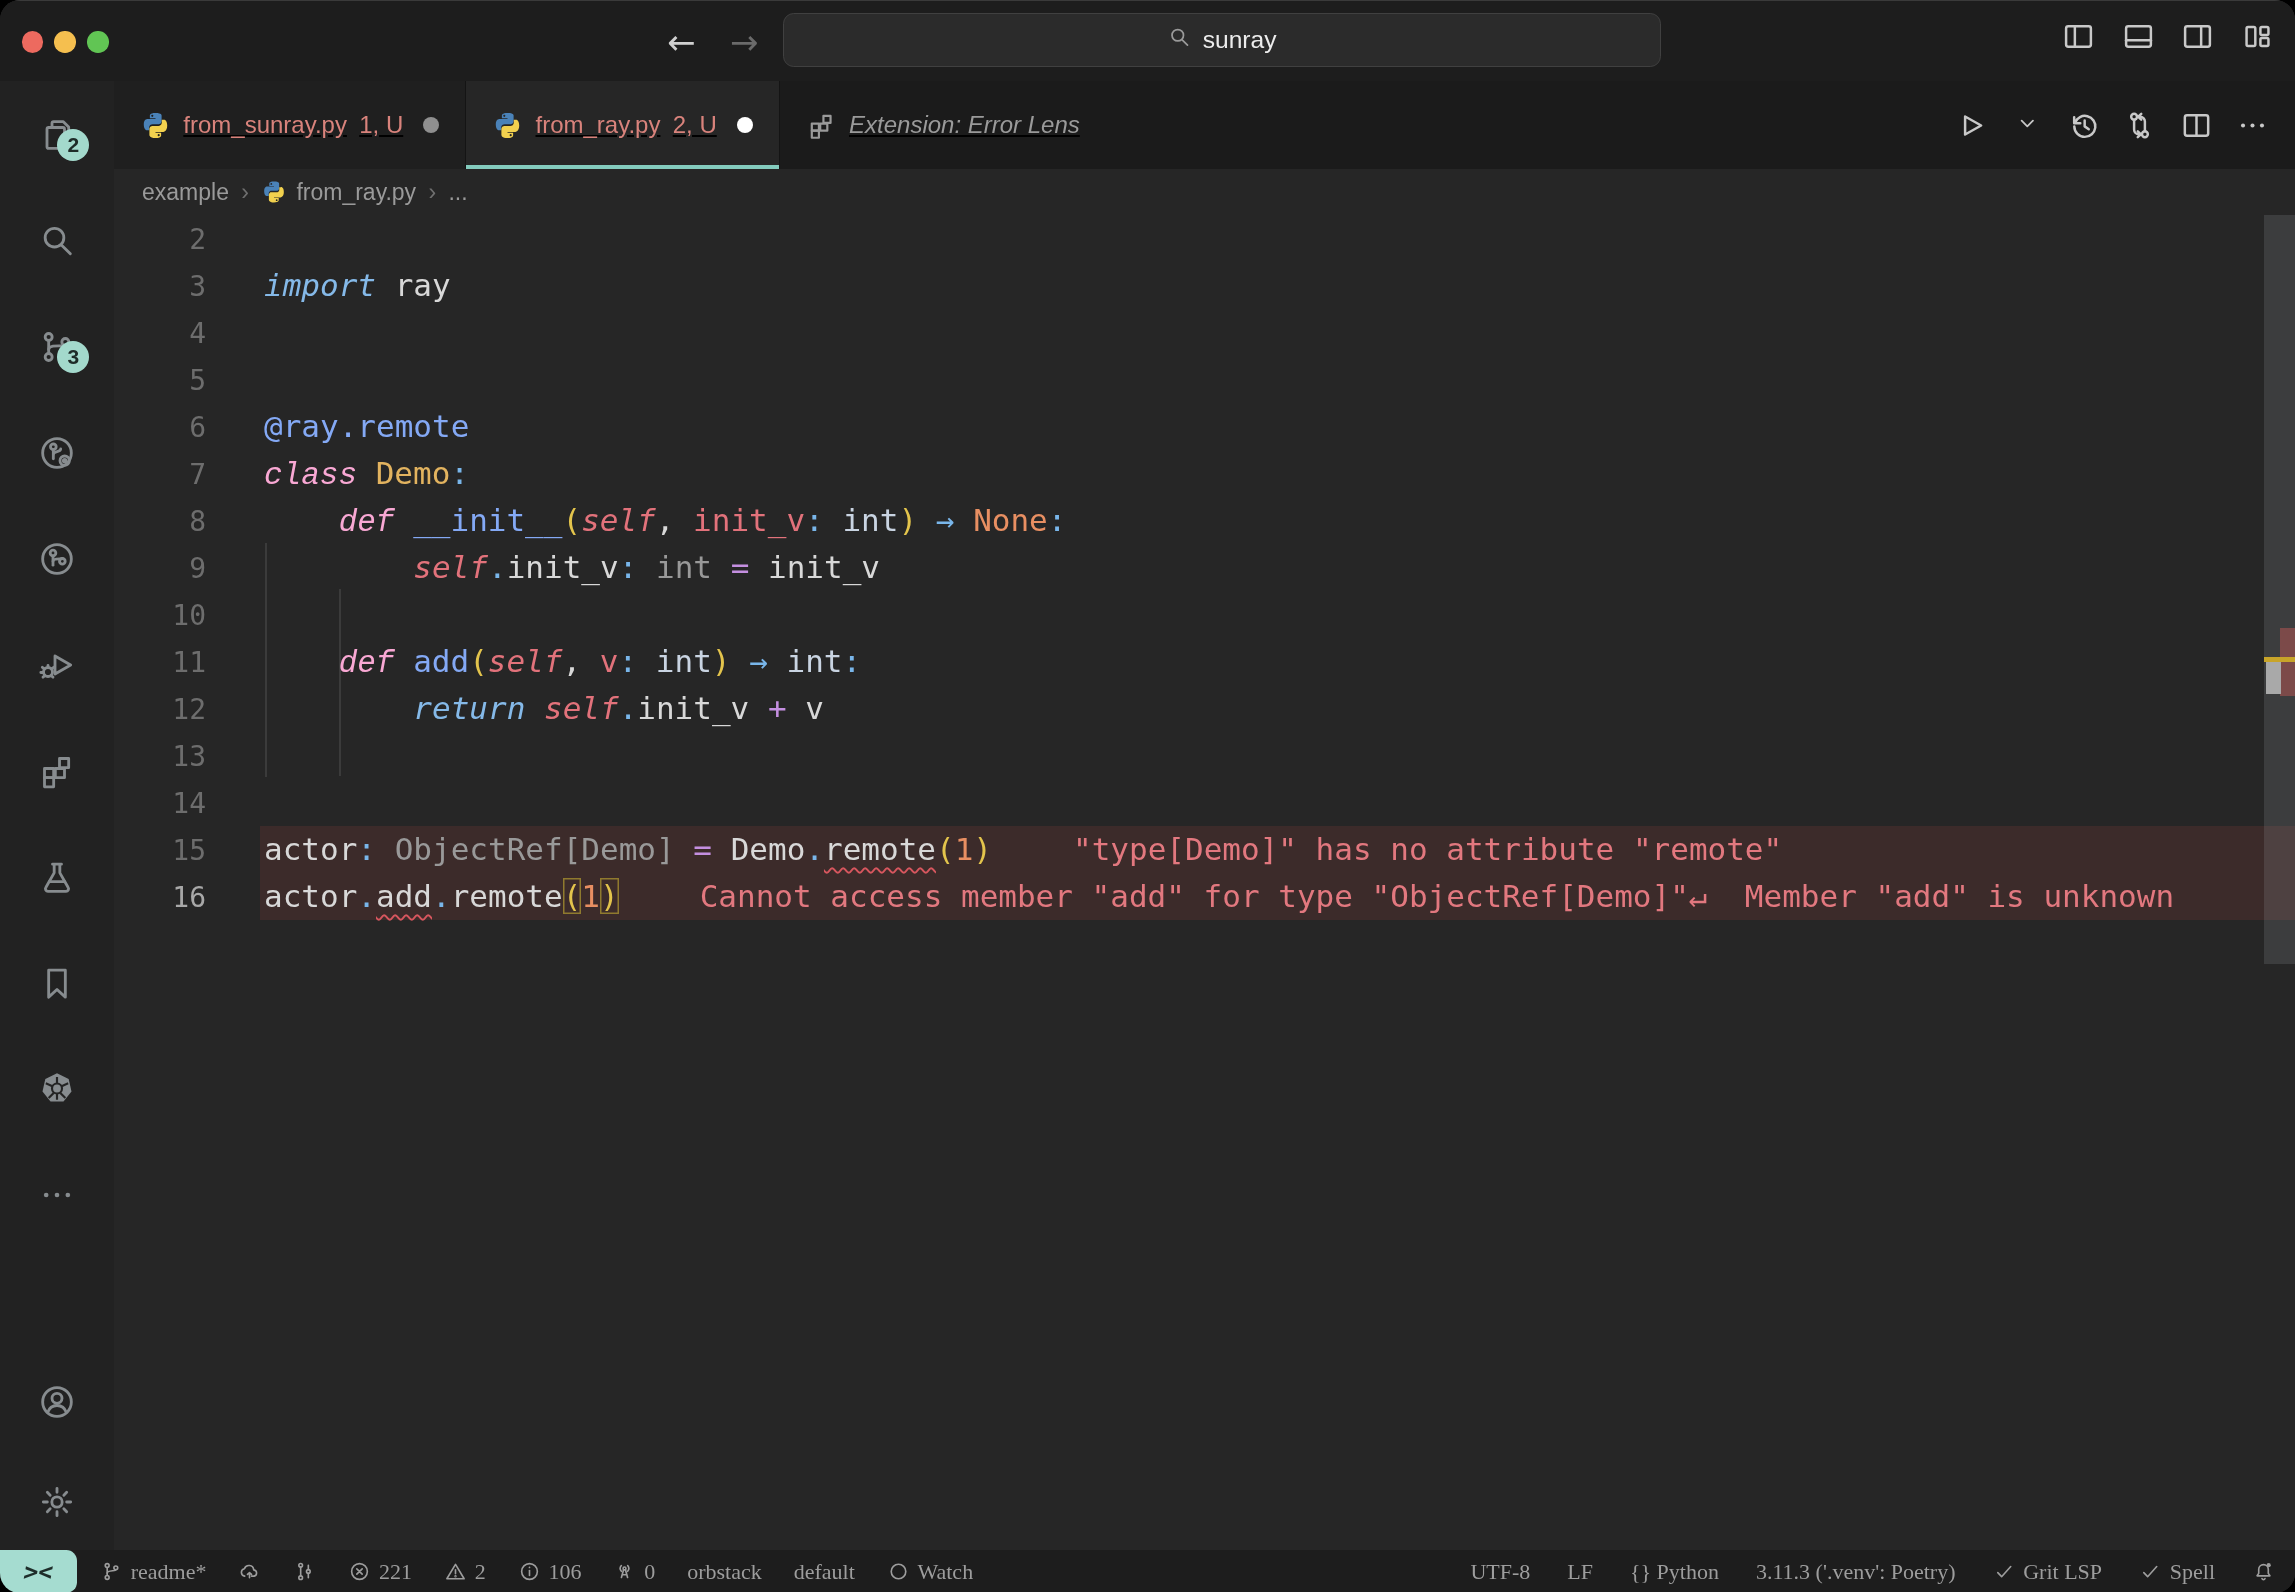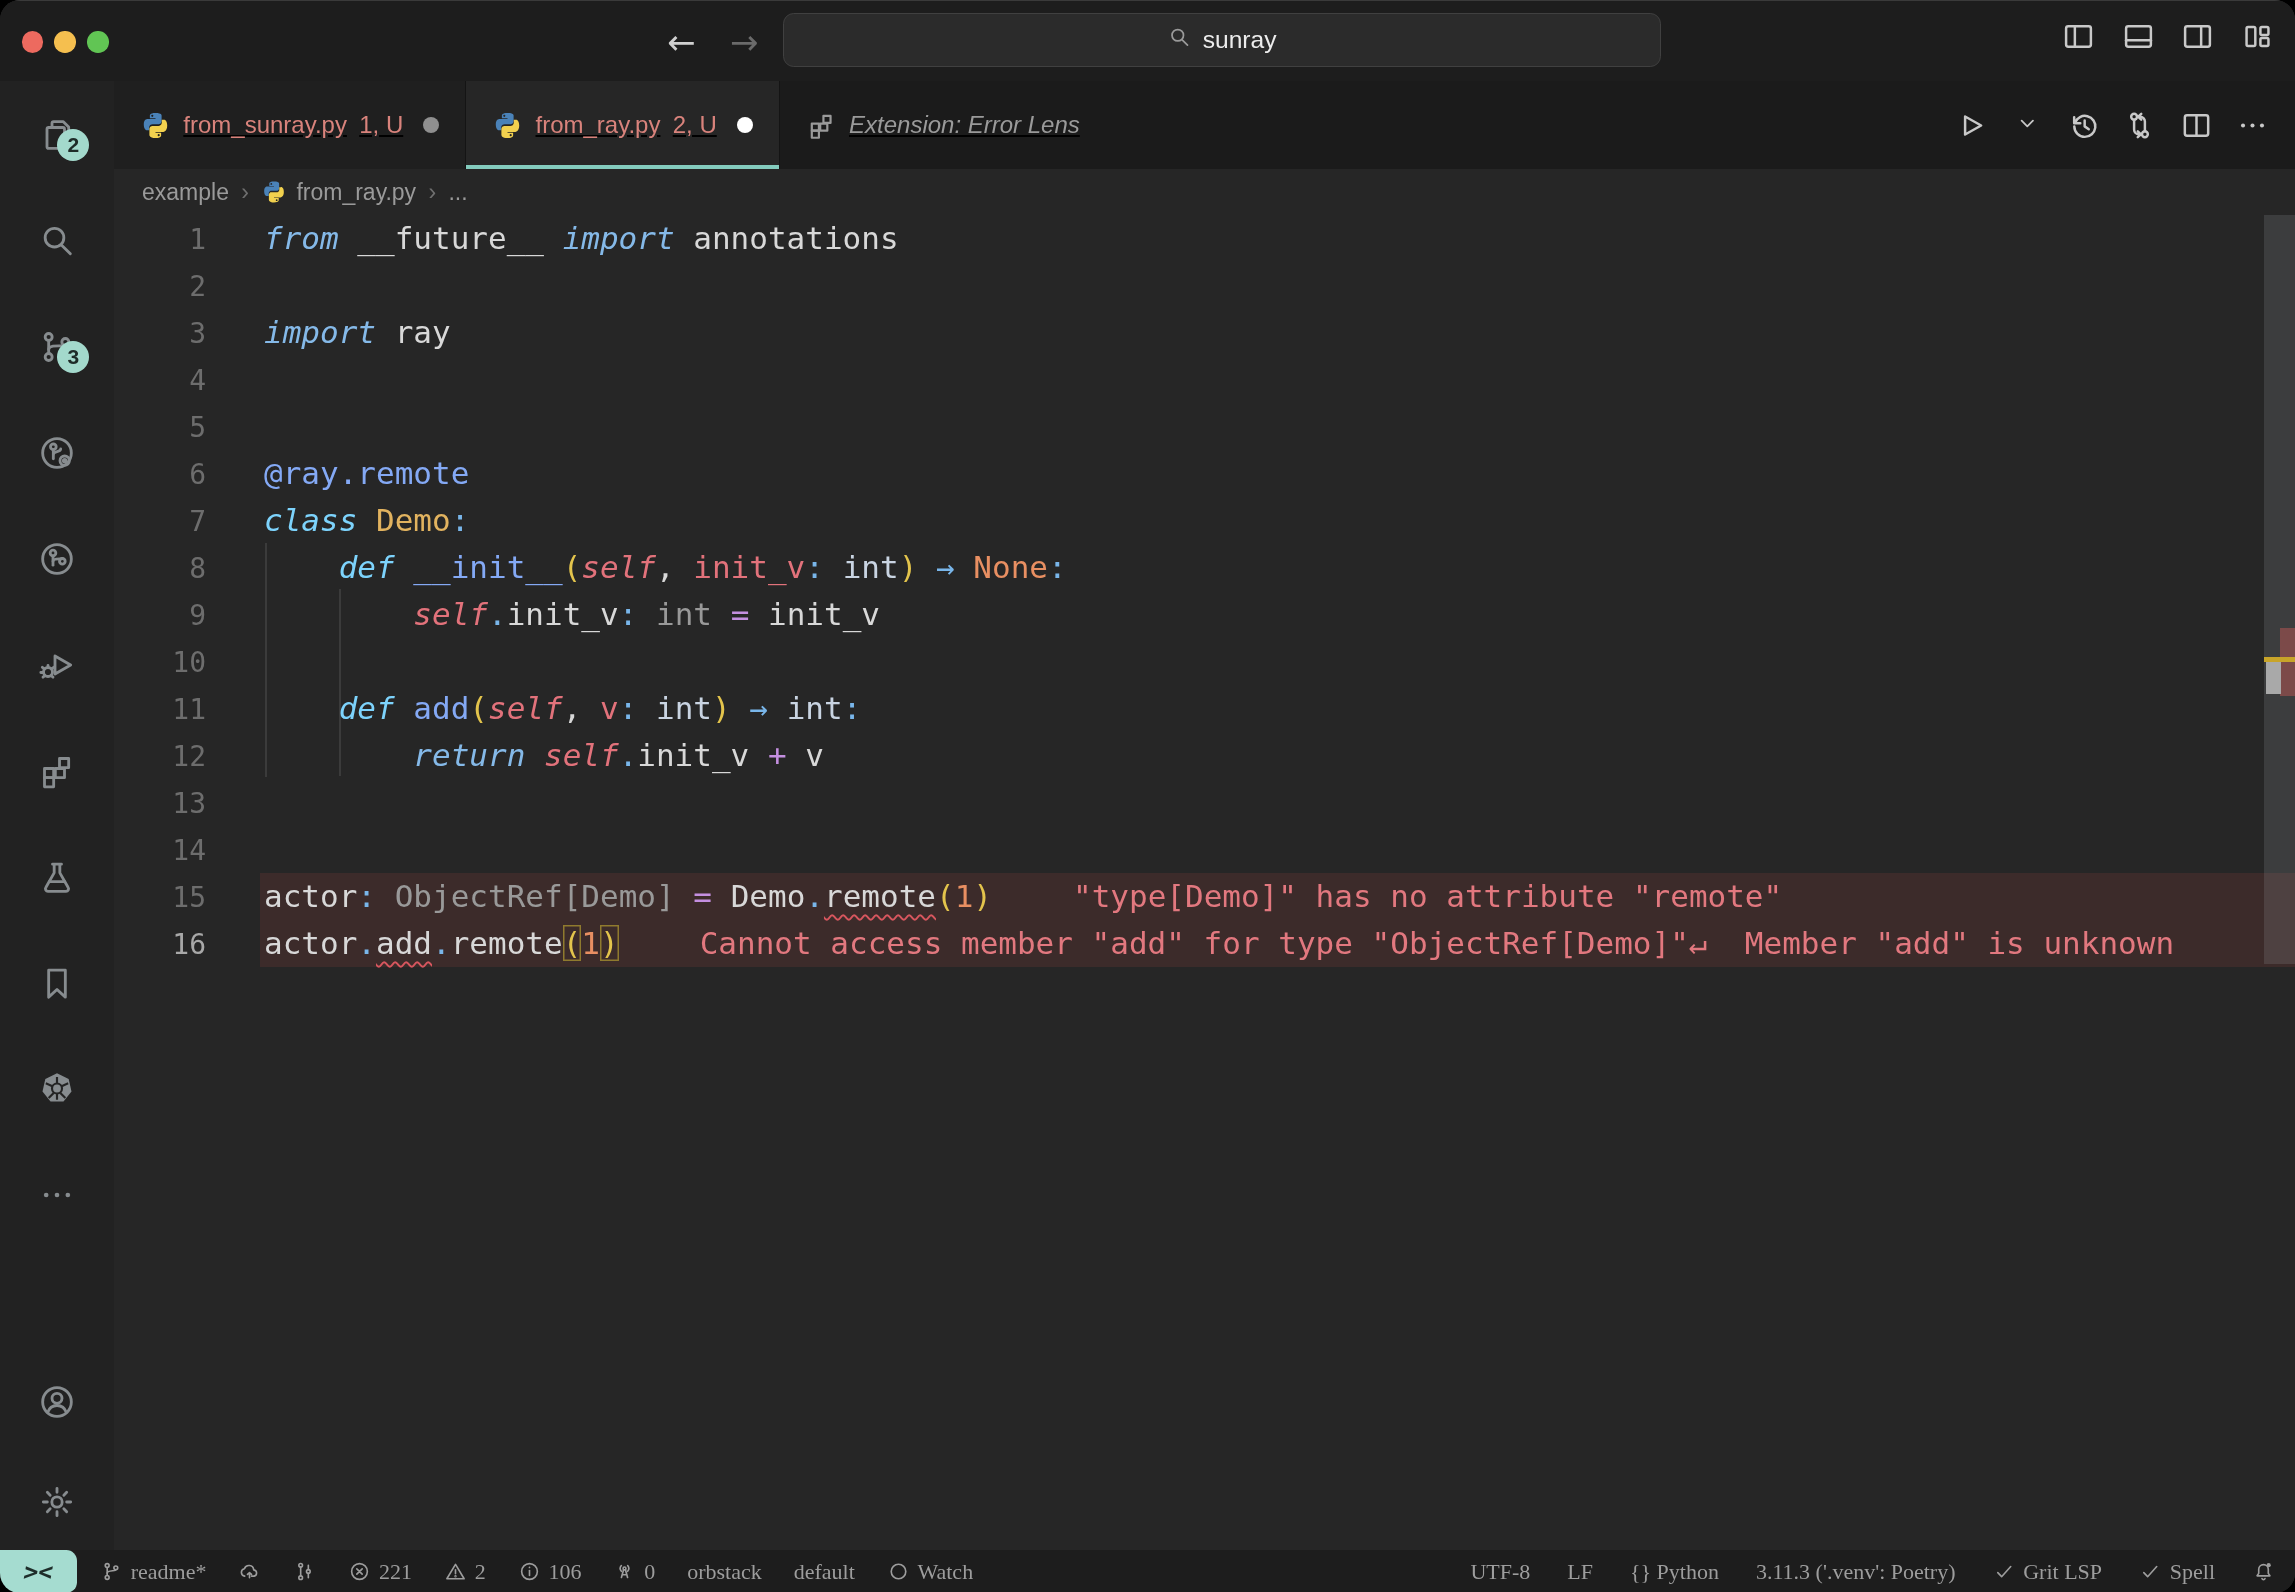--- a/index.html
+++ b/index.html
@@ -54,21 +54,21 @@
 
   
   .codearea{position:relative;flex:1;overflow:hidden;font-family:"DejaVu Sans Mono","DejaVu Sans",monospace;font-size:31px;}
   .row{position:relative;height:47px;line-height:47px;white-space:pre;}
   .row .ln{position:relative;z-index:1;display:inline-block;width:92px;text-align:right;color:#6d6d6d;font-size:28px;}
   .row.activeline .ln{color:#a8a8a8;}
   .row .lc{position:relative;z-index:1;margin-left:58px;}
   .row.err::before{content:"";position:absolute;left:146px;right:0;top:0;bottom:0;background:#3c2b2a;}
   .lens-msg{position:relative;z-index:1;margin-left:81px;color:#e2787f;}
   .tok.k{color:#85b9e8;font-style:italic;}
-  .tok.kp{color:#7dd3fc;font-style:italic;}
+  .tok.kp{color:#f9a8d4;font-style:italic;font-family:Liberation Mono, monospace;}
   .tok.fn{color:#84a9f5;}
   .tok.cls{color:#e2b35f;}
   .tok.self{color:#e2727b;font-style:italic;}
   .tok.prm{color:#e2727b;}
   .tok.typ{color:#c9d4e2;}
   .tok.gray{color:#999999;}
   .tok.num{color:#e88f62;}
   .tok.par{color:#e3c44c;}
   .tok.op{color:#c48fe0;}
   .tok.pn{color:#79b6ea;}
@@ -332,21 +332,20 @@
           </span>
           <span class="sep">›</span>
           <span style="display:inline-flex;align-items:center;gap:9.2px">
             <span>...</span>
           </span>
         </div>
       <div class="codearea" id="codearea">
         <div class="guide" style="left:151px;top:328px;height:234px;"></div>
         <div class="guide" style="left:225px;top:374px;height:187px;"></div>
         <div id="rows">
-            <div class="row"><span class="ln">1</span><span class="lc"><span class="tok k">from</span><span class="tok txt"> __future__ </span><span class="tok k">import</span><span class="tok txt"> annotations</span></span></div>
             <div class="row"><span class="ln">2</span><span class="lc"></span></div>
             <div class="row"><span class="ln">3</span><span class="lc"><span class="tok k">import</span><span class="tok txt"> ray</span></span></div>
             <div class="row"><span class="ln">4</span><span class="lc"></span></div>
             <div class="row"><span class="ln">5</span><span class="lc"></span></div>
             <div class="row"><span class="ln">6</span><span class="lc"><span class="tok dec">@ray.remote</span></span></div>
             <div class="row"><span class="ln">7</span><span class="lc"><span class="tok kp">class</span><span class="tok txt"> </span><span class="tok cls">Demo</span><span class="tok pn">:</span></span></div>
             <div class="row"><span class="ln">8</span><span class="lc"><span class="tok txt">    </span><span class="tok kp">def</span><span class="tok txt"> </span><span class="tok fn">__init__</span><span class="tok par">(</span><span class="tok self">self</span><span class="tok txt">, </span><span class="tok prm">init_v</span><span class="tok pn">:</span><span class="tok txt"> </span><span class="tok typ">int</span><span class="tok par">)</span><span class="tok txt"> </span><span class="tok pn">→</span><span class="tok txt"> </span><span class="tok num">None</span><span class="tok pn">:</span></span></div>
             <div class="row"><span class="ln">9</span><span class="lc"><span class="tok txt">        </span><span class="tok self">self</span><span class="tok pn">.</span><span class="tok txt">init_v</span><span class="tok pn">:</span><span class="tok txt"> </span><span class="tok gray">int</span><span class="tok txt"> </span><span class="tok op">=</span><span class="tok txt"> init_v</span></span></div>
             <div class="row"><span class="ln">10</span><span class="lc"></span></div>
             <div class="row"><span class="ln">11</span><span class="lc"><span class="tok txt">    </span><span class="tok kp">def</span><span class="tok txt"> </span><span class="tok fn">add</span><span class="tok par">(</span><span class="tok self">self</span><span class="tok txt">, </span><span class="tok prm">v</span><span class="tok pn">:</span><span class="tok txt"> </span><span class="tok typ">int</span><span class="tok par">)</span><span class="tok txt"> </span><span class="tok pn">→</span><span class="tok txt"> </span><span class="tok typ">int</span><span class="tok pn">:</span></span></div>

